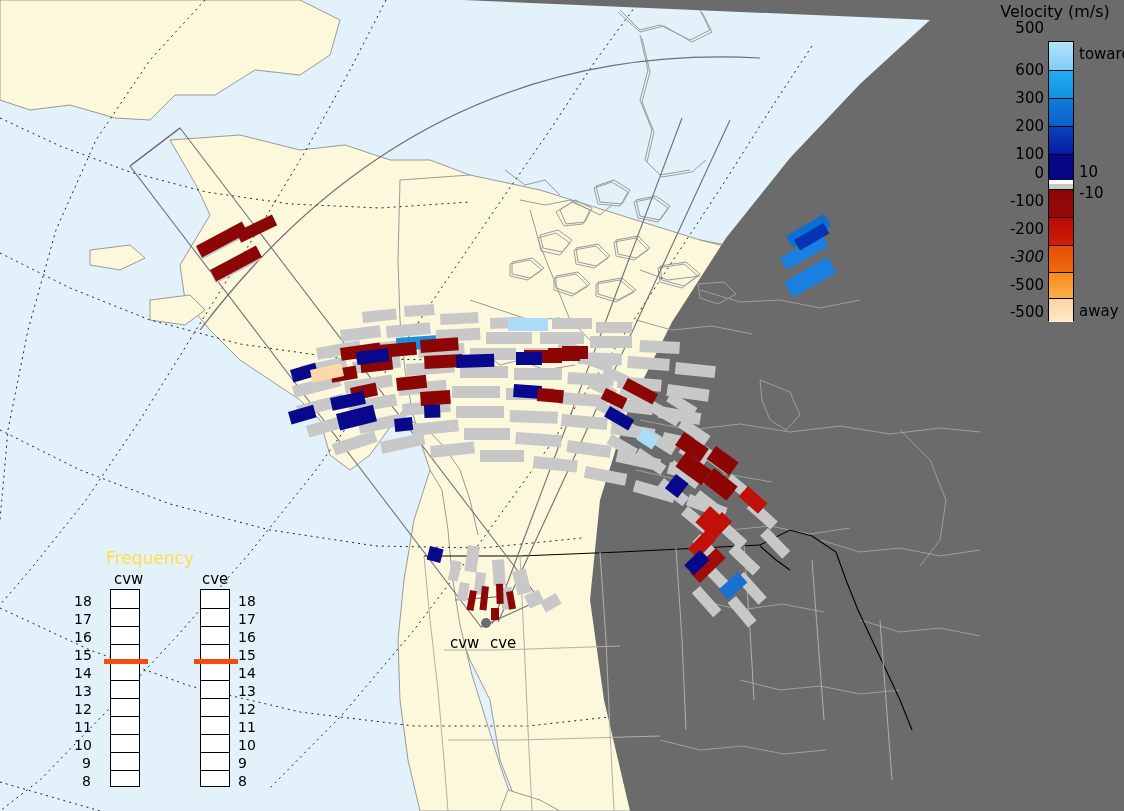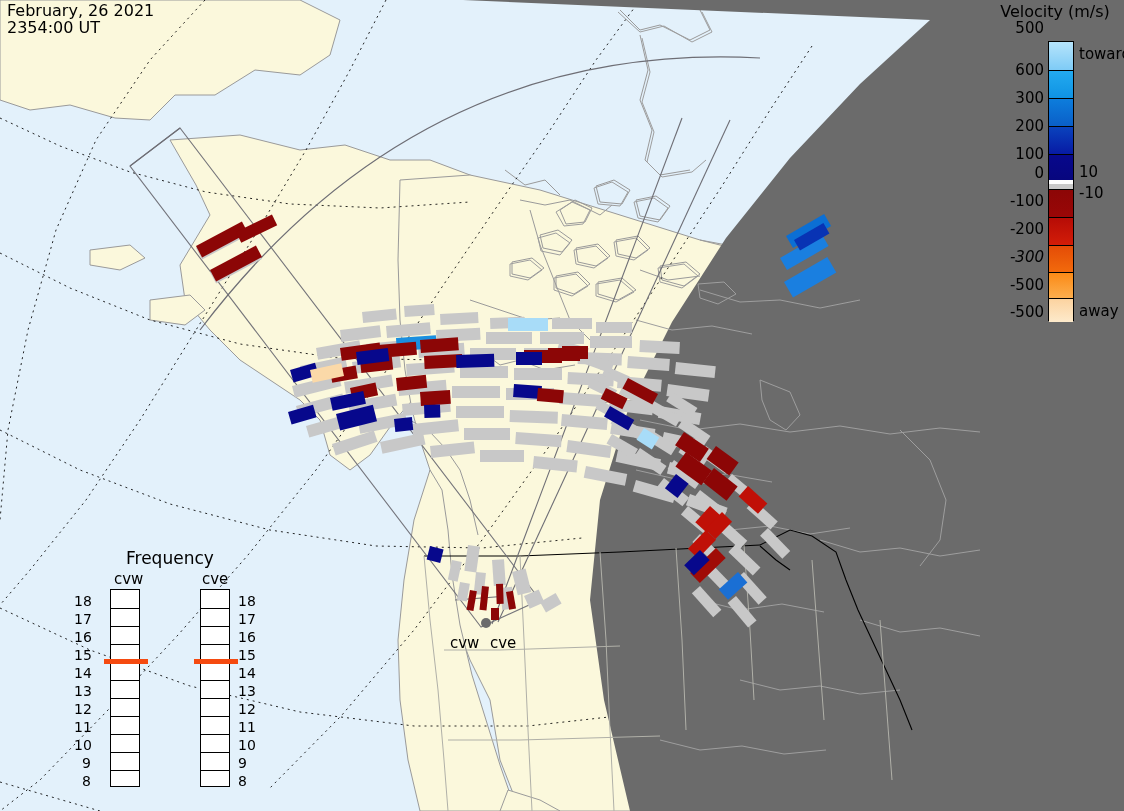--- a/index.html
+++ b/index.html
@@ -10,21 +10,21 @@
   #map-area{position:absolute;left:0;top:0;width:980px;height:811px;overflow:hidden;background:#e3f1fb;}
   #map-svg{position:absolute;left:0;top:0;width:980px;height:811px;}
 
   
   #title-block{position:absolute;left:7px;top:2px;z-index:40;color:#000;
       font-family:"DejaVu Sans",sans-serif;font-size:16px;line-height:17px;letter-spacing:0px;}
   #title-block div{white-space:pre;}
 
   
   #freq-legend{position:absolute;left:86px;top:548px;z-index:45;}
-  #freq-title{position:absolute;left:40px;top:0px;font-size:17px;color:#000000;white-space:nowrap;}
+  #freq-title{position:absolute;left:20px;top:0px;font-size:17px;color:#fde047;white-space:nowrap;}
   .freq-group{position:absolute;top:22px;}
   .freq-name{position:absolute;top:0px;font-size:15px;color:#000;white-space:nowrap;}
   .freq-box{position:absolute;top:19px;width:30px;height:198px;border:1.5px solid #000;
       background:#ffffff;box-sizing:border-box;}
   .freq-tick{position:absolute;left:0;width:100%;height:0;border-top:1px solid #000;}
   .freq-marker{position:absolute;height:5px;background:#f54a10;}
   .freq-lab{position:absolute;font-size:14px;color:#000;white-space:nowrap;}
 
   
   #cbar-wrap{position:absolute;left:980px;top:0;width:144px;height:811px;}
@@ -364,24 +364,20 @@
         </g>
 
         <circle cx="486" cy="623" r="5" fill="#6b6b6b"></circle>
       </g>
     </svg>
 
     <div style="position:absolute;left:450px;top:634px;font-size:15px;color:#000;">cvw</div>
     <div style="position:absolute;left:490px;top:634px;font-size:15px;color:#000;">cve</div>
   </div>
 
-  <div id="title-block">
-    <div>February, 26 2021</div>
-    <div>2354:00 UT</div>
-  </div>
 
   <div id="freq-legend">
     <div id="freq-title">Frequency</div>
 
     <div class="freq-group" style="left:10px;">
       <div class="freq-name" style="left:18px;">cvw</div>
       <div class="freq-box" style="left:14px;">
         <div class="freq-tick" style="top:18px;"></div>
           <div class="freq-tick" style="top:36px;"></div>
         <div class="freq-tick" style="top:54px;"></div>

